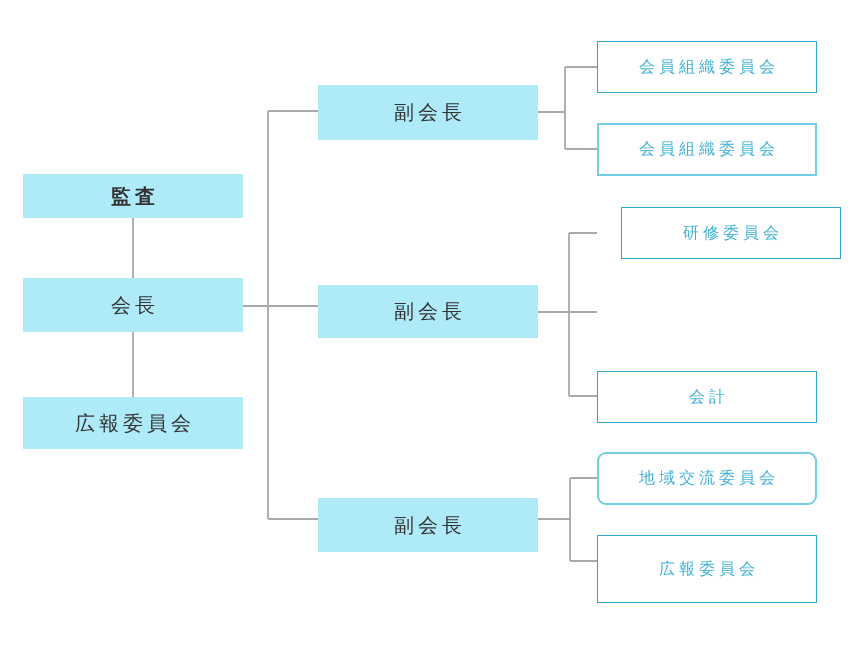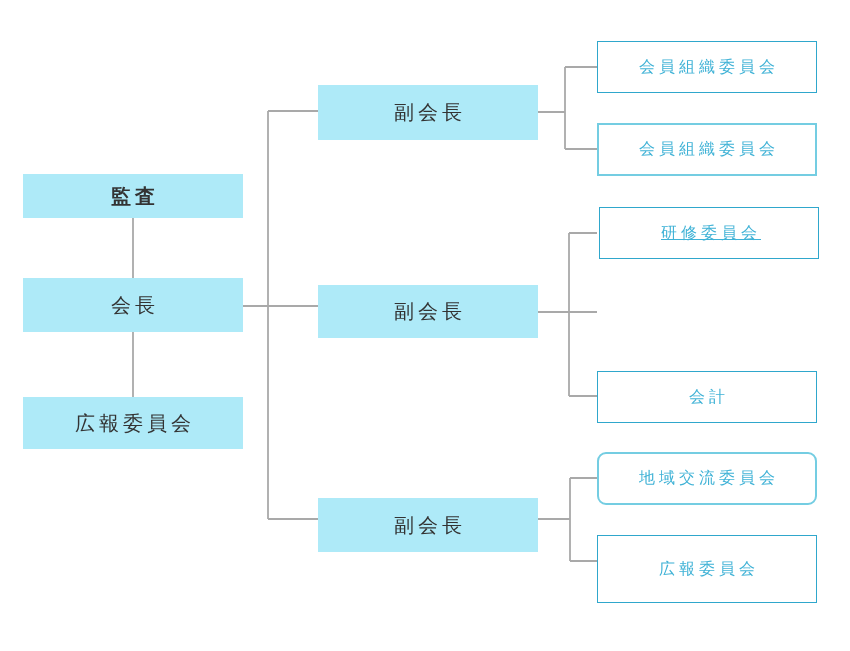--- a/index.html
+++ b/index.html
@@ -95,21 +95,21 @@
   </div>
 
   <div class="node committee" style="left:597px; top:41px; width:220px; height:52px;">
     <span>会員組織委員会</span>
   </div>
 
   <div class="node committee thick" style="left:597px; top:123px; width:220px; height:53px;">
     <span>会員組織委員会</span>
   </div>
 
-  <div class="node committee" style="left:599px; top:207px; width:220px; height:52px;text-decoration:underline;">
+  <div class="node committee" style="left:621px; top:207px; width:220px; height:52px;">
     <span>研修委員会</span>
   </div>
 
 
   <div class="node committee" style="left:597px; top:371px; width:220px; height:52px;">
     <span>会計</span>
   </div>
 
   <div class="node committee thick" style="left:597px; top:452px; width:220px; height:53px;border-radius:9px;">
     <span>地域交流委員会</span>

